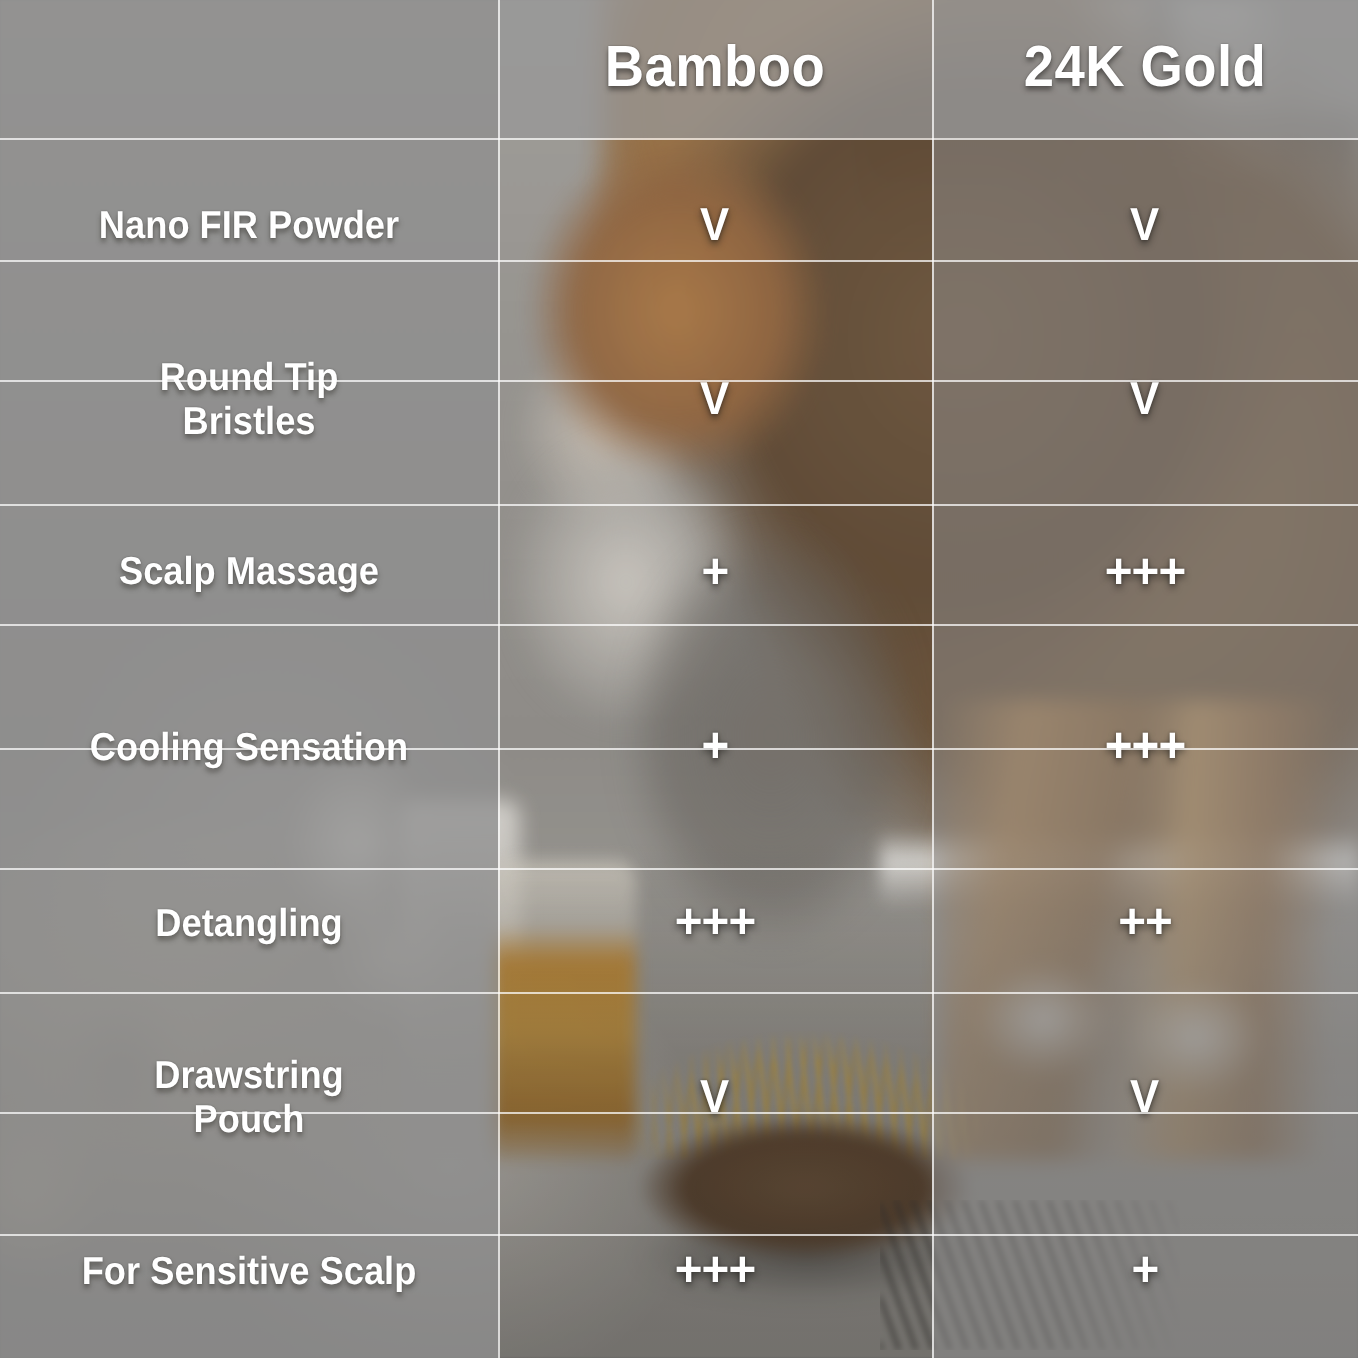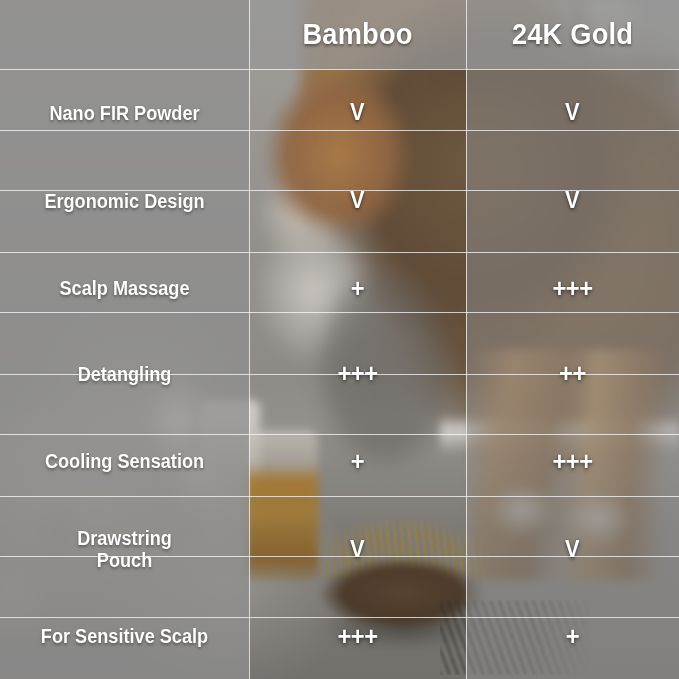--- a/index.html
+++ b/index.html
@@ -344,51 +344,52 @@
     <tbody>
 
       <tr style="height:61px">
         <td class="feat-cell">
           <span class="l1">Nano FIR Powder</span>
         </td>
         <td class="mark-cell">V</td>
         <td class="mark-cell">V</td>
       </tr>
 
-
-      <tr style="height:62px">
-        <td class="feat-cell">
-          <span class="l1">Ergonomic Design</span>
-        </td>
-        <td class="mark-cell">V</td>
-        <td class="mark-cell">V</td>
-      </tr>
+      <tr style="height:60px">
+        <td class="feat-cell">
+          <span class="l1">Round Tip</span>
+          <span class="l2">Bristles</span>
+        </td>
+        <td class="mark-cell">V</td>
+        <td class="mark-cell">V</td>
+      </tr>
+
 
       <tr style="height:60px">
         <td class="feat-cell">
           <span class="l1">Scalp Massage</span>
         </td>
         <td class="mark-cell plus">+</td>
         <td class="mark-cell plus">+++</td>
       </tr>
 
+      <tr style="height:62px">
+        <td class="feat-cell">
+          <span class="l1">Cooling Sensation</span>
+        </td>
+        <td class="mark-cell plus">+</td>
+        <td class="mark-cell plus">+++</td>
+      </tr>
+
       <tr style="height:60px">
         <td class="feat-cell">
           <span class="l1">Detangling</span>
         </td>
         <td class="mark-cell plus">+++</td>
         <td class="mark-cell plus">++</td>
-      </tr>
-
-      <tr style="height:62px">
-        <td class="feat-cell">
-          <span class="l1">Cooling Sensation</span>
-        </td>
-        <td class="mark-cell plus">+</td>
-        <td class="mark-cell plus">+++</td>
       </tr>
 
 
       <tr style="height:61px">
         <td class="feat-cell">
           <span class="l1">Drawstring</span>
           <span class="l2">Pouch</span>
         </td>
         <td class="mark-cell">V</td>
         <td class="mark-cell">V</td>

